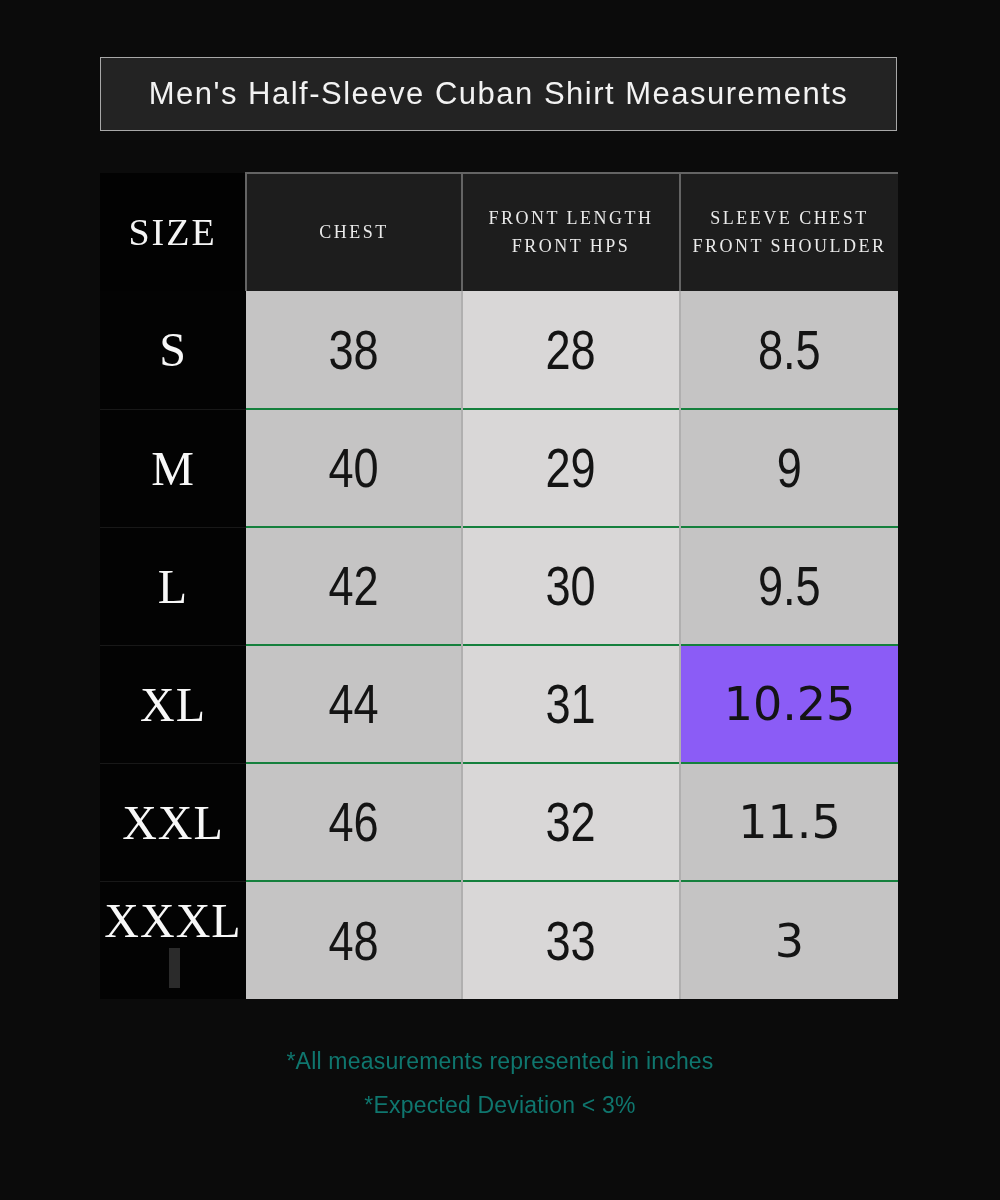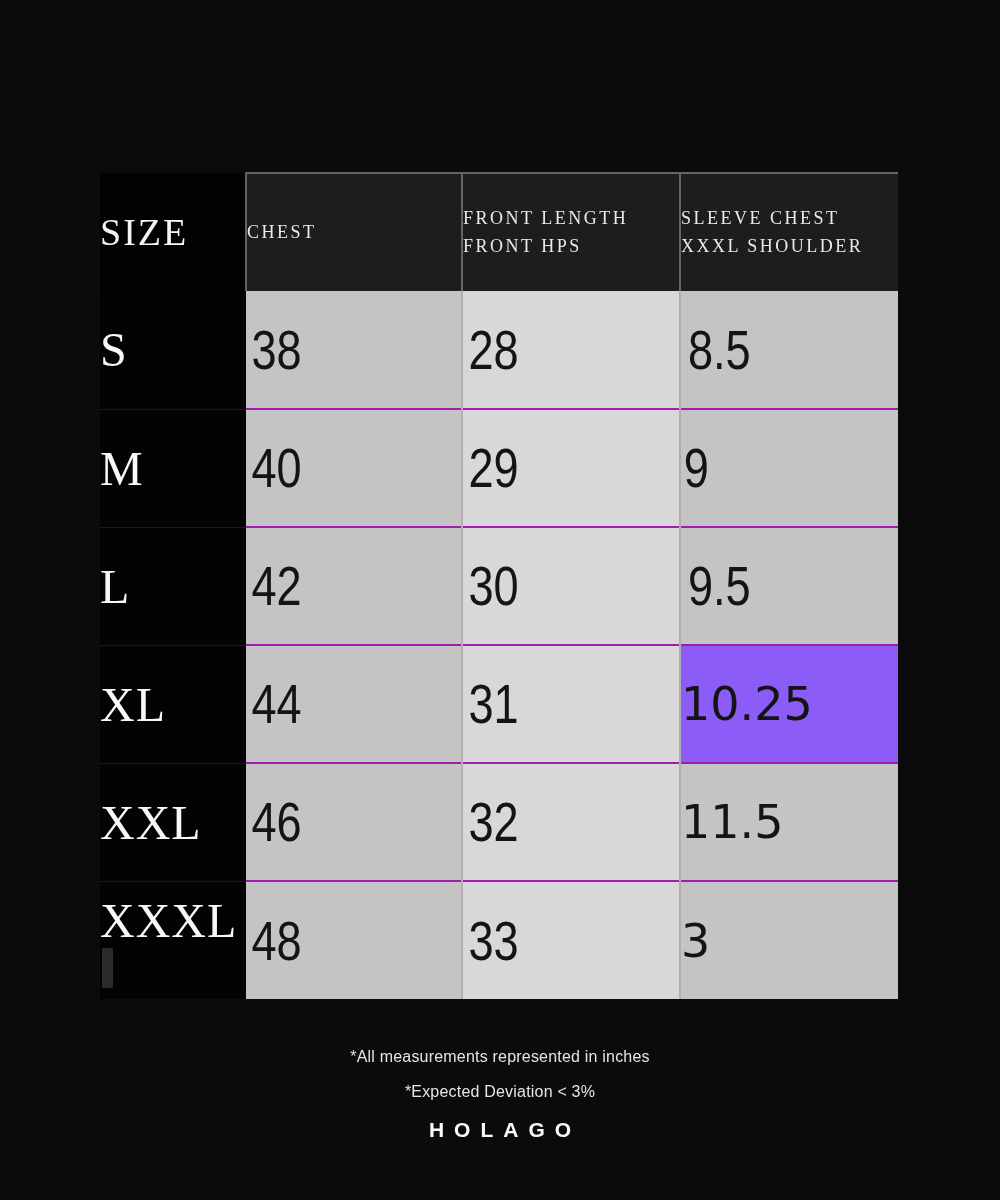--- a/index.html
+++ b/index.html
@@ -34,21 +34,21 @@
     border-collapse:collapse;
     table-layout:fixed;
   }
   .size-table col.w-size   { width:146px; }
   .size-table col.w-chest  { width:216px; }
   .size-table col.w-front  { width:218px; }
   .size-table col.w-sleeve { width:218px; }
 
   .size-table th, .size-table td {
     height:118px;
-    text-align:left; vertical-align:middle;
+    text-align:center; vertical-align:middle;
     padding:0;
   }
   .size-table th {
     background:#1d1d1d;
     font-weight:normal;
   }
   th.h-size { background:#020202; }
   th.h-chest, th.h-front, th.h-sleeve {
     border-top:2px solid #646464;
     border-left:2px solid #646464;
@@ -64,21 +64,21 @@
     font-family:"Liberation Serif","DejaVu Serif",serif;
     color:#f5f5f5;
     font-size:38px;
     letter-spacing:2px;
   }
   td.c-size { background:#030303; }
   td.c-data { background:#c5c4c4; }
   td.c-front { background:#d9d7d7; }
   td.c-data.lighter { background:#8b5cf6; }
   td.c-front, td.c-sleeve { border-left:2px solid #b0afaf; }
-  tbody tr + tr td.c-data { border-top:2px solid #a21caf; }
+  tbody tr + tr td.c-data { border-top:2px solid #15803d; }
   tbody tr + tr td.c-size { border-top:1px solid #181818; }
 
   .size-label {
     font-family:"Liberation Serif","DejaVu Serif",serif;
     color:#f8f8f8;
     font-size:48px;
     letter-spacing:1px;
   }
   .num {
     display:inline-block;
@@ -101,40 +101,43 @@
     vertical-align:-6px;
     margin-left:2px;
   }
   
   .footer {
     position:absolute; left:0; top:1048px;
     width:1000px;
     text-align:center;
   }
   .footnote {
-    color:#e5e5e5;
-    font-size:16px;
+    color:#0f766e;
+    font-size:23px;
     font-weight:400;
     margin-bottom:17px;
     letter-spacing:0.2px;
   }
   .brand {
     margin-top:6px;
     color:#fafafa;
     font-size:21px;
     font-weight:600;
     letter-spacing:10px;
     padding-left:10px; 
   }
 </style>
 </head>
 <body>
 
 <div class="page">
 
+  <div class="title-box">
+    <div class="title">Men's Half-Sleeve Cuban Shirt Measurements</div>
+  </div>
 
   <table class="size-table">
     <colgroup>
       <col class="w-size">
         <col class="w-chest">
         <col class="w-front">
         <col class="w-sleeve">
     </colgroup>
     <thead>
       <tr>
@@ -143,21 +146,21 @@
         </th>
         <th class="h-chest">
           <span class="h-text">CHEST</span>
         </th>
         <th class="h-front">
           <div class="h-text">FRONT LENGTH</div>
           <div class="h-text">FRONT HPS</div>
         </th>
         <th class="h-sleeve">
           <div class="h-text">SLEEVE CHEST</div>
-          <div class="h-text">XXXL SHOULDER</div>
+          <div class="h-text">FRONT SHOULDER</div>
         </th>
       </tr>
     </thead>
     <tbody id="table-rows">
   <tr>
     <td class="c-size"><span class="size-label">S</span></td>
     <td class="c-data c-chest"><span class="num">38</span></td>
     <td class="c-data c-front"><span class="num">28</span></td>
     <td class="c-data c-sleeve"><span class="num">8.5</span></td>
   </tr>
@@ -195,16 +198,15 @@
     <td class="c-data c-chest"><span class="num">48</span></td>
     <td class="c-data c-front"><span class="num">33</span></td>
     <td class="c-data c-sleeve"><span class="num num-alt">3</span></td>
   </tr>
 </tbody>
   </table>
 
   <div class="footer">
     <div class="footnote">*All measurements represented in inches</div>
     <div class="footnote">*Expected Deviation &lt; 3%</div>
-    <div class="brand">HOLAGO</div>
   </div>
 
 </div>
 
 </body></html>

